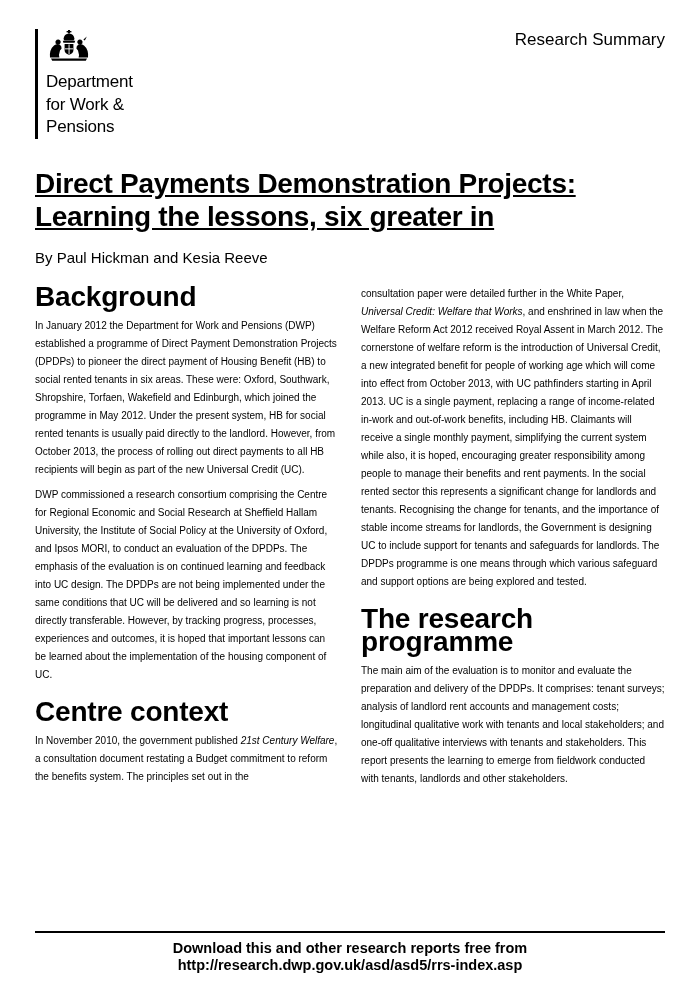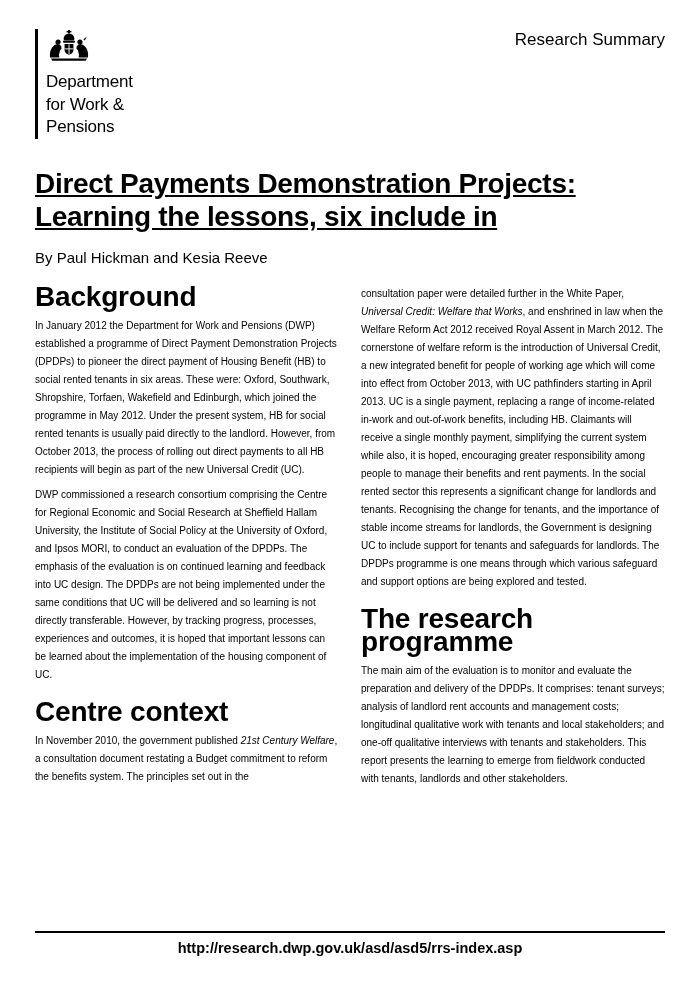--- a/index.html
+++ b/index.html
@@ -155,37 +155,38 @@
         <div>Department</div>
         <div>for Work &amp;</div>
         <div>Pensions</div>
       </div>
     </div>
     <div class="research-summary">Research Summary</div>
   </div>
 
   <h1 class="title" style="margin:0;text-decoration:underline;">
     <span>Direct Payments Demonstration Projects:</span>
-    <span>Learning the lessons, six include in</span>
+    <span>Learning the lessons, six greater in</span>
   </h1>
 
   <div class="byline">By Paul Hickman and Kesia Reeve</div>
 
   <div class="columns">
     <div class="col" id="col-left">
         <h2>Background</h2>
         <p><span>In January 2012 the Department for Work and Pensions (DWP) established a programme of Direct Payment Demonstration Projects (DPDPs) to pioneer the direct payment of Housing Benefit (HB) to social rented tenants in six areas. These were: Oxford, Southwark, Shropshire, Torfaen, Wakefield and Edinburgh, which joined the programme in May 2012. Under the present system, HB for social rented tenants is usually paid directly to the landlord. However, from October 2013, the process of rolling out direct payments to all HB recipients will begin as part of the new Universal Credit (UC).</span></p>
         <p><span>DWP commissioned a research consortium comprising the Centre for Regional Economic and Social Research at Sheffield Hallam University, the Institute of Social Policy at the University of Oxford, and Ipsos MORI, to conduct an evaluation of the DPDPs. The emphasis of the evaluation is on continued learning and feedback into UC design. The DPDPs are not being implemented under the same conditions that UC will be delivered and so learning is not directly transferable. However, by tracking progress, processes, experiences and outcomes, it is hoped that important lessons can be learned about the implementation of the housing component of UC.</span></p>
         <h2 class="after-para">Centre context</h2>
         <p><span>In November 2010, the government published </span><em>21st Century Welfare</em><span>, a consultation document restating a Budget commitment to reform the benefits system. The principles set out in the</span></p>
       </div>
     <div class="col" id="col-right">
         <p><span>consultation paper were detailed further in the White Paper, </span><em>Universal Credit: Welfare that Works</em><span>, and enshrined in law when the Welfare Reform Act 2012 received Royal Assent in March 2012. The cornerstone of welfare reform is the introduction of Universal Credit, a new integrated benefit for people of working age which will come into effect from October 2013, with UC pathfinders starting in April 2013. UC is a single payment, replacing a range of income-related in-work and out-of-work benefits, including HB. Claimants will receive a single monthly payment, simplifying the current system while also, it is hoped, encouraging greater responsibility among people to manage their benefits and rent payments. In the social rented sector this represents a significant change for landlords and tenants. Recognising the change for tenants, and the importance of stable income streams for landlords, the Government is designing UC to include support for tenants and safeguards for landlords. The DPDPs programme is one means through which various safeguard and support options are being explored and tested.</span></p>
         <h2 class="after-para">The research programme</h2>
         <p><span>The main aim of the evaluation is to monitor and evaluate the preparation and delivery of the DPDPs. It comprises: tenant surveys; analysis of landlord rent accounts and management costs; longitudinal qualitative work with tenants and local stakeholders; and one-off qualitative interviews with tenants and stakeholders. This report presents the learning to emerge from fieldwork conducted with tenants, landlords and other stakeholders.</span></p>
       </div>
   </div>
 
   <div class="footer">
+    <div>Download this and other research reports free from</div>
     <div>http://research.dwp.gov.uk/asd/asd5/rrs-index.asp</div>
   </div>
 
 </div>
 
 </body></html>

